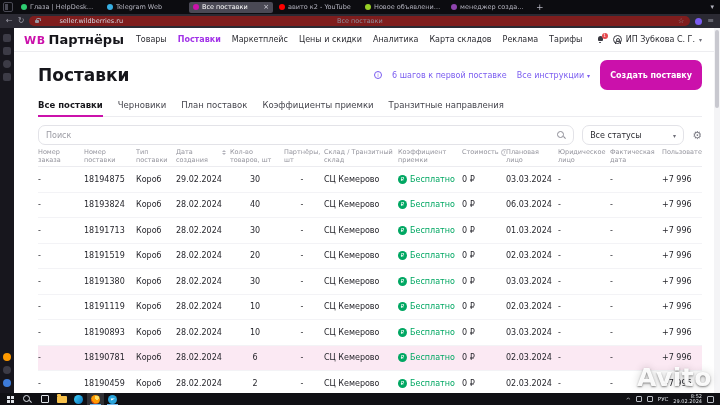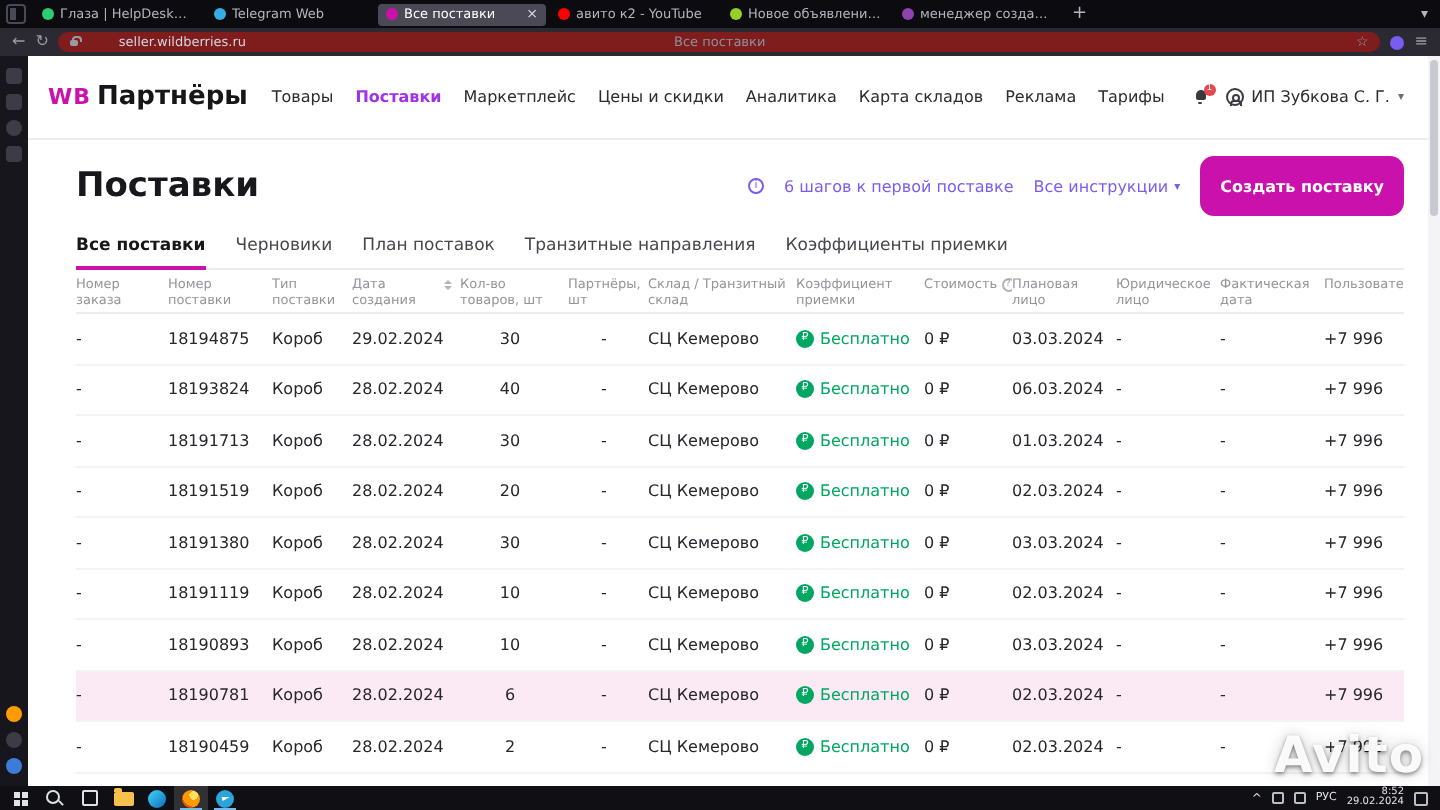--- a/index.html
+++ b/index.html
@@ -32,21 +32,21 @@
 
 .sidestrip{position:absolute;top:28px;left:0;width:14px;height:365px;background:#17161d;display:flex;flex-direction:column;align-items:center;padding:6px 0;gap:5px}
 .sico{width:8px;height:8px;border-radius:2px;background:#3c3b46;flex:none}
 .sico.round{border-radius:50%}
 .sico.orange{background:#ff9a00}
 .sico.blue{background:#3d7bd9}
 .sspacer{flex:1}
 
 
 .page{position:absolute;top:28px;left:14px;width:700px;height:365px;background:#fff;overflow:hidden}
-.wbheader{height:42px;border-bottom:1px solid #ededf0;display:flex;align-items:center;padding:0 12px 0 10px;gap:12px}
+.wbheader{height:24px;border-bottom:1px solid #ededf0;display:flex;align-items:center;padding:0 12px 0 10px;gap:12px}
 .logo{display:flex;align-items:baseline;gap:3px;white-space:nowrap}
 .wb{font-weight:bold;font-size:11px;color:#cb11ab;letter-spacing:.5px}
 .wbtxt{font-weight:bold;font-size:13px;color:#15151a}
 .mainnav{display:flex;gap:11px;font-size:8px;color:#2b2b31;white-space:nowrap}
 .navitem.active{color:#a232e8;font-weight:bold}
 .hright{margin-left:auto;display:flex;align-items:center;gap:9px}
 .bellwrap{position:relative}
 .bell{display:block;width:7px;height:7px;position:relative}
 .bell:before{content:"";position:absolute;left:1px;top:0;width:5px;height:5px;background:#3a3a42;border-radius:2.5px 2.5px 1px 1px}
 .bell:after{content:"";position:absolute;left:2.5px;bottom:0;width:2px;height:1.5px;background:#3a3a42;border-radius:50%}
@@ -228,24 +228,35 @@
             <span class="chv">▾</span>
           </a>
           <button class="createbtn">Создать поставку</button>
         </div>
       </div>
 
       <div class="ptabs">
           <span class="ptab active">Все поставки</span>
           <span class="ptab">Черновики</span>
           <span class="ptab">План поставок</span>
+          <span class="ptab">Коэффициенты приемки</span>
           <span class="ptab">Транзитные направления</span>
-          <span class="ptab">Коэффициенты приемки</span>
-        </div>
-
+        </div>
+
+      <div class="filterrow">
+        <div class="search">
+          <input placeholder="Поиск" style="">
+          <span class="mag"></span>
+        </div>
+        <div class="statussel">
+          <span>Все статусы</span>
+          <span class="chv">▾</span>
+        </div>
+        <span class="gear">⚙</span>
+      </div>
 
       <div class="table">
         <div class="thead">
             <div class="hcell">
               <span>Номер заказа</span>
             </div>
             <div class="hcell">
               <span>Номер поставки</span>
             </div>
             <div class="hcell">

